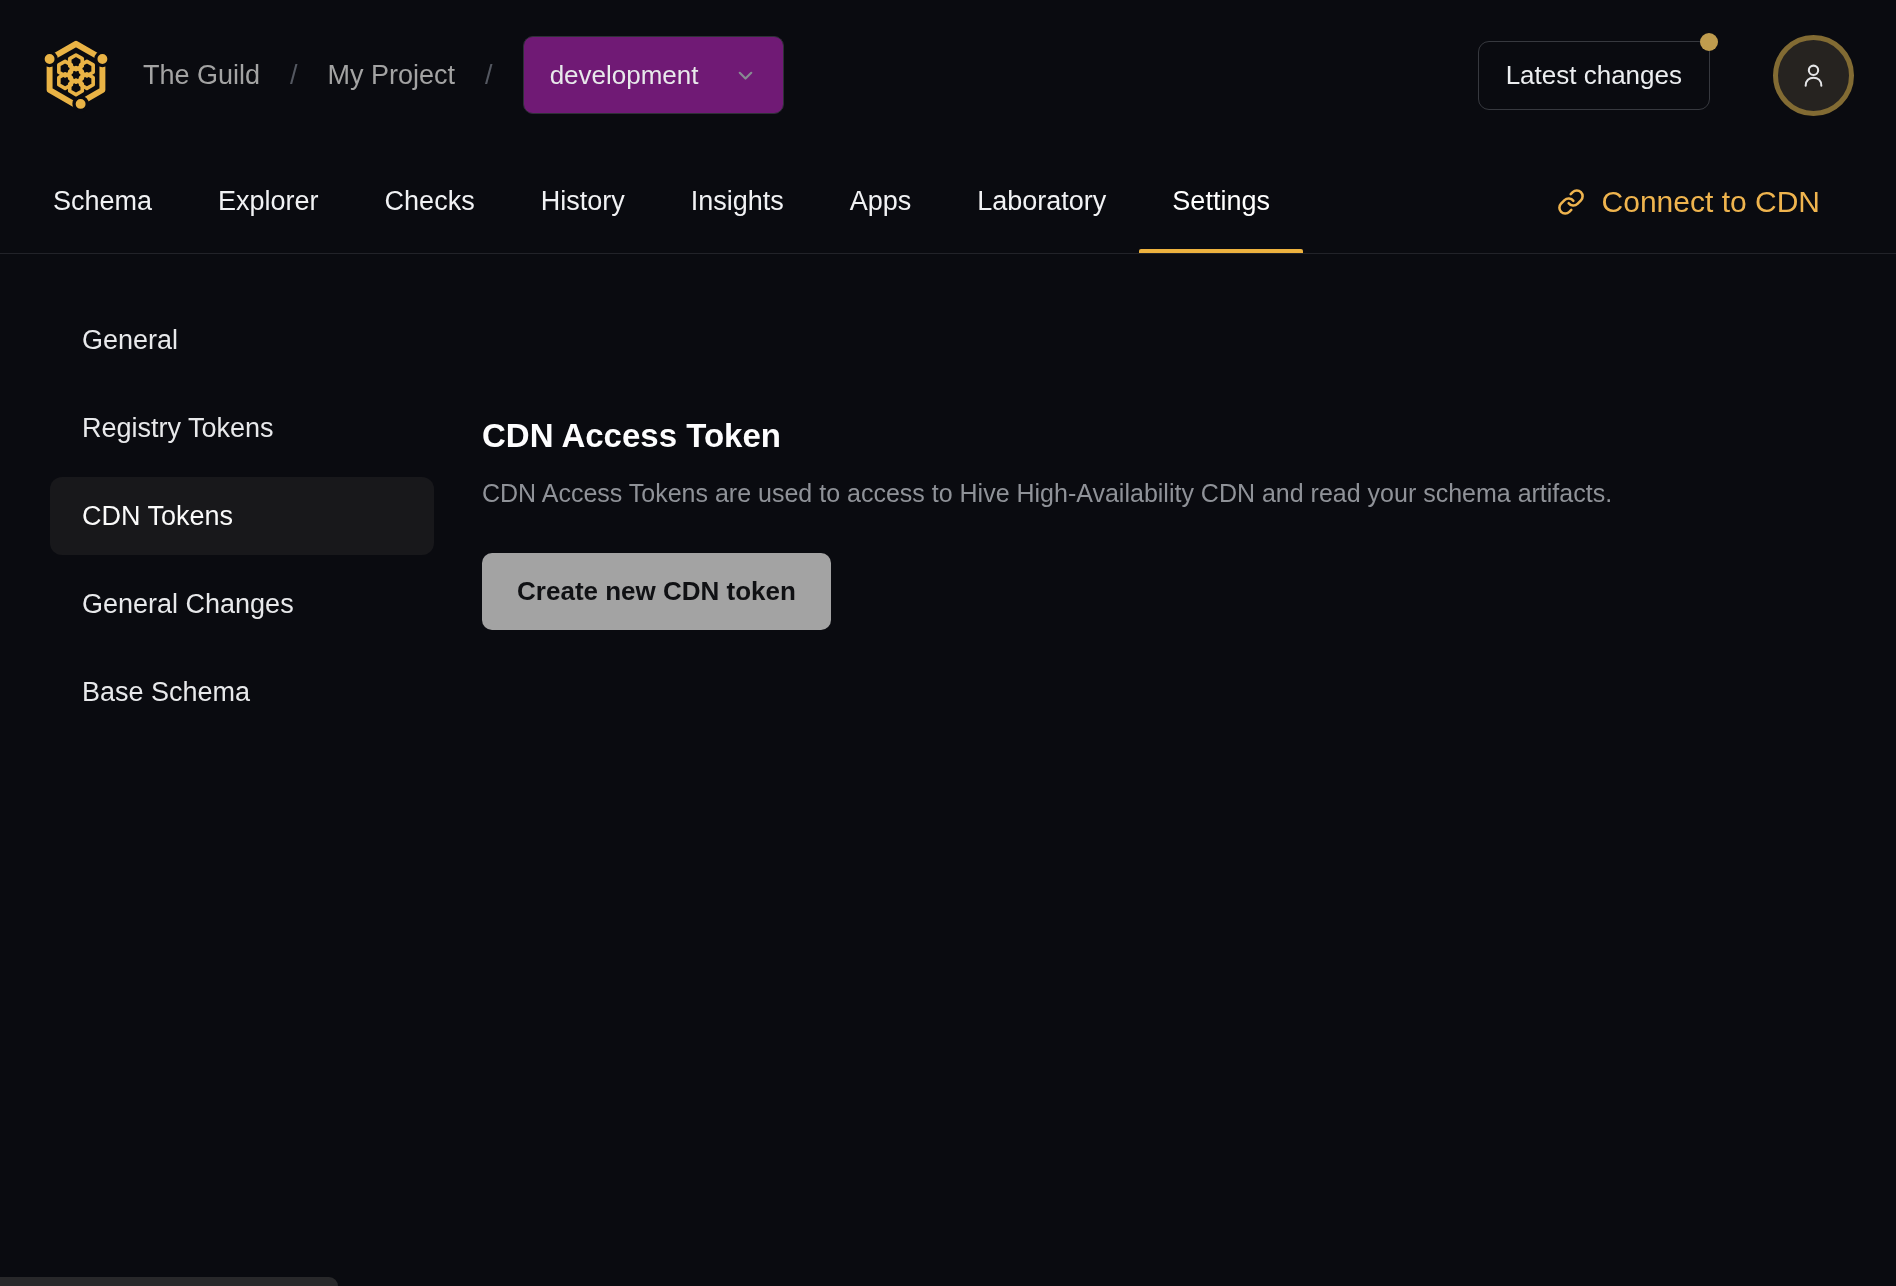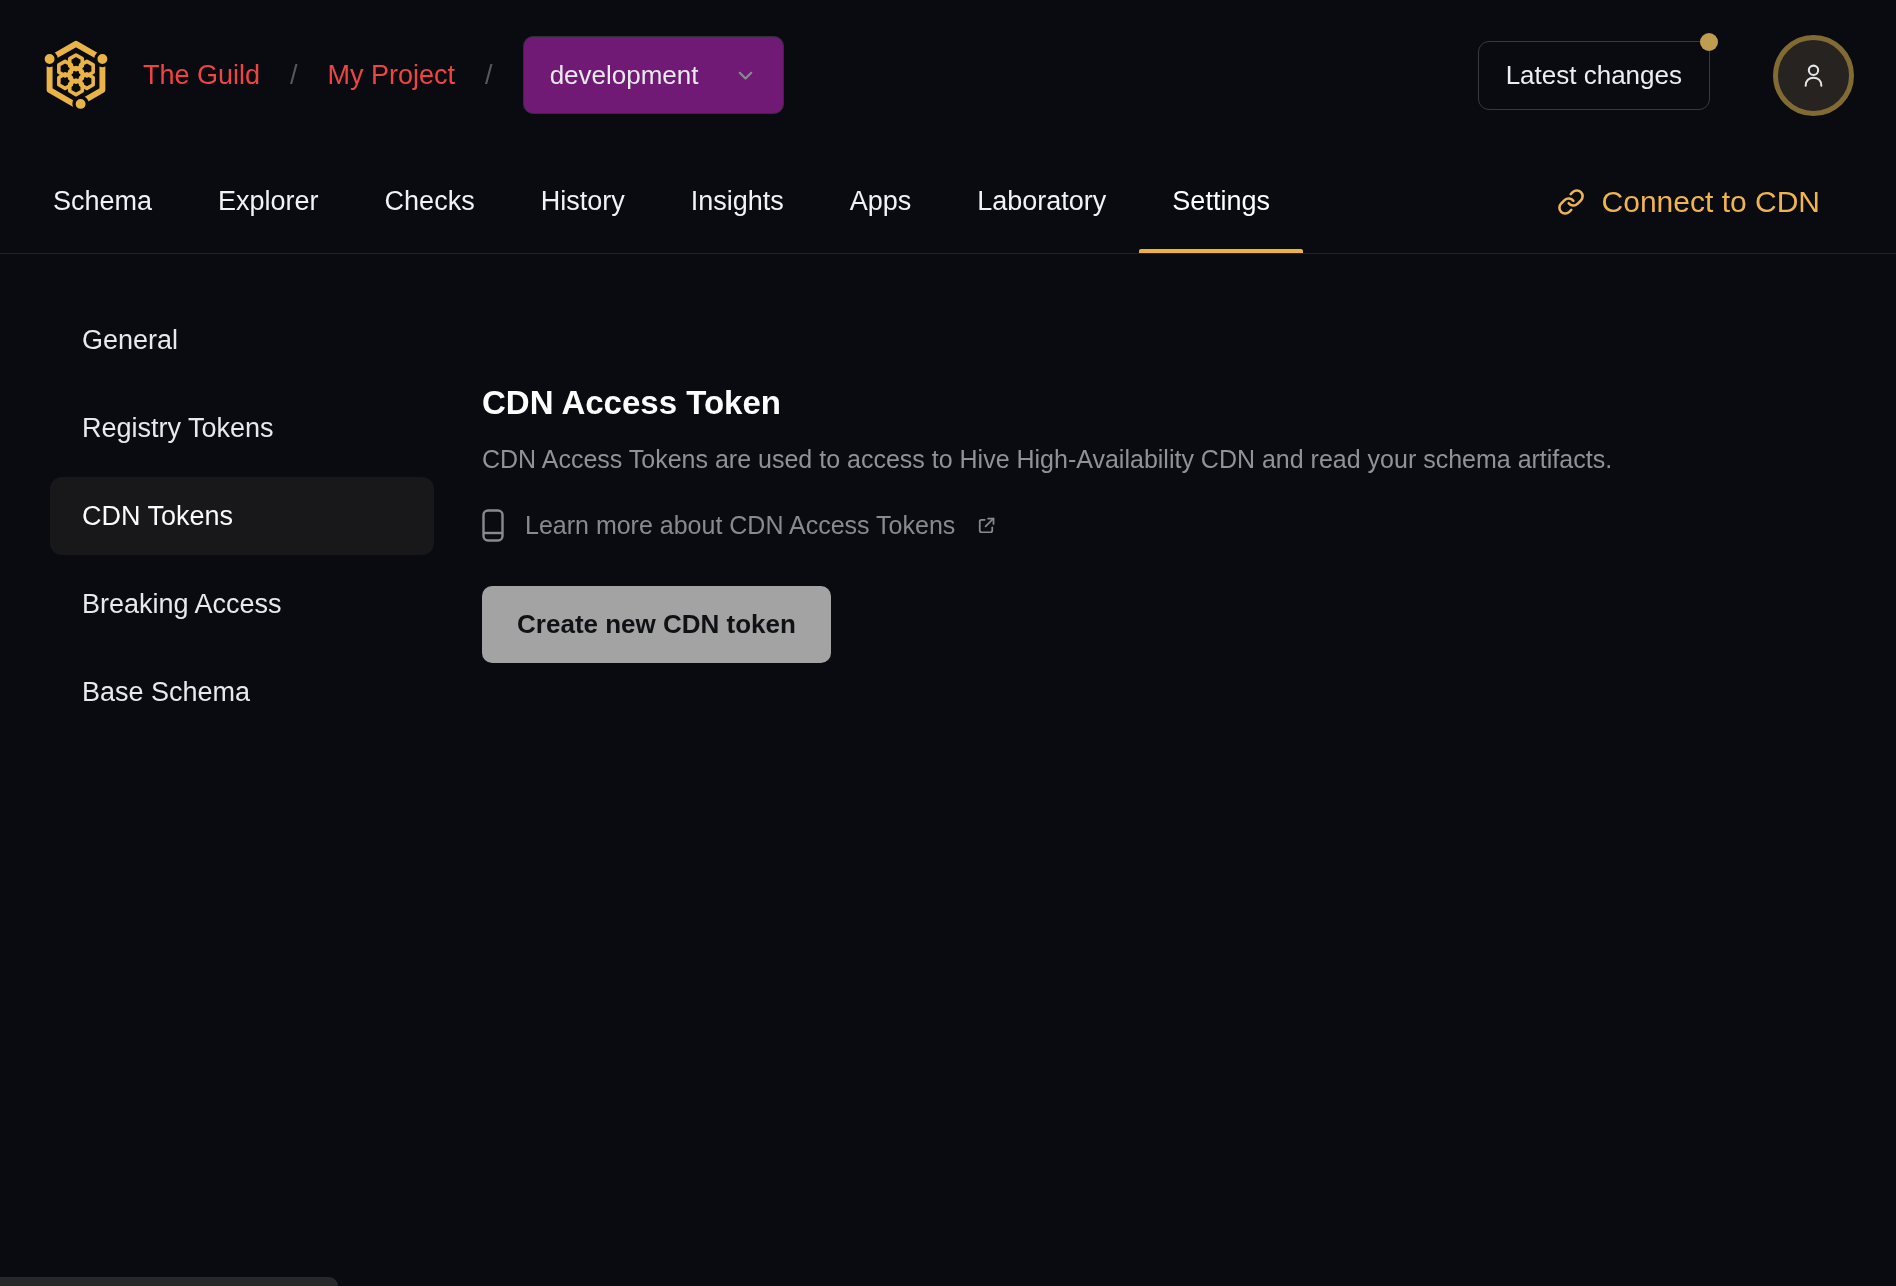--- a/index.html
+++ b/index.html
@@ -18,21 +18,21 @@
     height: 150px;
     display: flex; align-items: center;
     padding: 0 42px 0 43px;
   }
   .logo { width: 66px; height: 73px; flex: 0 0 auto; cursor: pointer; }
   .breadcrumb {
     display: flex; align-items: center;
     margin-left: 34px; gap: 30px;
     font-size: 27px;
   }
-  .crumb { color: #ef4444; font-weight: 500; text-decoration: none; cursor: pointer; }
+  .crumb { color: #a3a3a3; font-weight: 500; text-decoration: none; cursor: pointer; }
   .crumb-sep { color: #545861; font-weight: 400; }
   .target-select {
     width: 261px; height: 78px;
     background: #701a75;
     border: 1px solid #2e3036;
     border-radius: 10px;
     display: flex; align-items: center; justify-content: space-between;
     padding: 0 26px;
     color: #e8e9eb; font-size: 26px; font-family: inherit;
     cursor: pointer;
@@ -215,43 +215,27 @@
       <span>Connect to CDN</span>
     </a>
   </nav>
 
   <div class="content">
 
     <aside class="sidebar">
       <div class="side-item">General</div>
       <div class="side-item">Registry Tokens</div>
       <div class="side-item active">CDN Tokens</div>
-      <div class="side-item">Breaking Access</div>
+      <div class="side-item">General Changes</div>
       <div class="side-item">Base Schema</div>
     </aside>
 
     <main class="main">
       <h1 class="page-title">CDN Access Token</h1>
       <p class="page-desc">CDN Access Tokens are used to access to Hive High-Availability CDN and read your schema artifacts.</p>
 
-      <a class="learn-link">
-        <span>
-          <svg viewBox="0 0 22 33" width="22" height="33" fill="none" stroke="#878b91" stroke-width="2.4" stroke-linejoin="round">
-            <rect x="1.5" y="1.5" width="19" height="30" rx="4.5"></rect>
-            <line x1="1.5" y1="24" x2="20.5" y2="24"></line>
-          </svg>
-        </span>
-        <span>Learn more about CDN Access Tokens</span>
-        <span>
-          <svg viewBox="0 0 24 24" width="20" height="20" fill="none" stroke="#878b91" stroke-width="2.1" stroke-linecap="round" stroke-linejoin="round">
-            <path d="M10.5 4.5H6.5a2 2 0 0 0-2 2v11a2 2 0 0 0 2 2h11a2 2 0 0 0 2-2v-4"></path>
-            <path d="M14.5 3h6.5v6.5"></path>
-            <path d="M11.5 12.5L21 3"></path>
-          </svg>
-        </span>
-      </a>
 
       <button class="create-btn">Create new CDN token</button>
     </main>
   </div>
 
   <div class="bottom-bar"></div>
 </div>
 
 </body></html>

